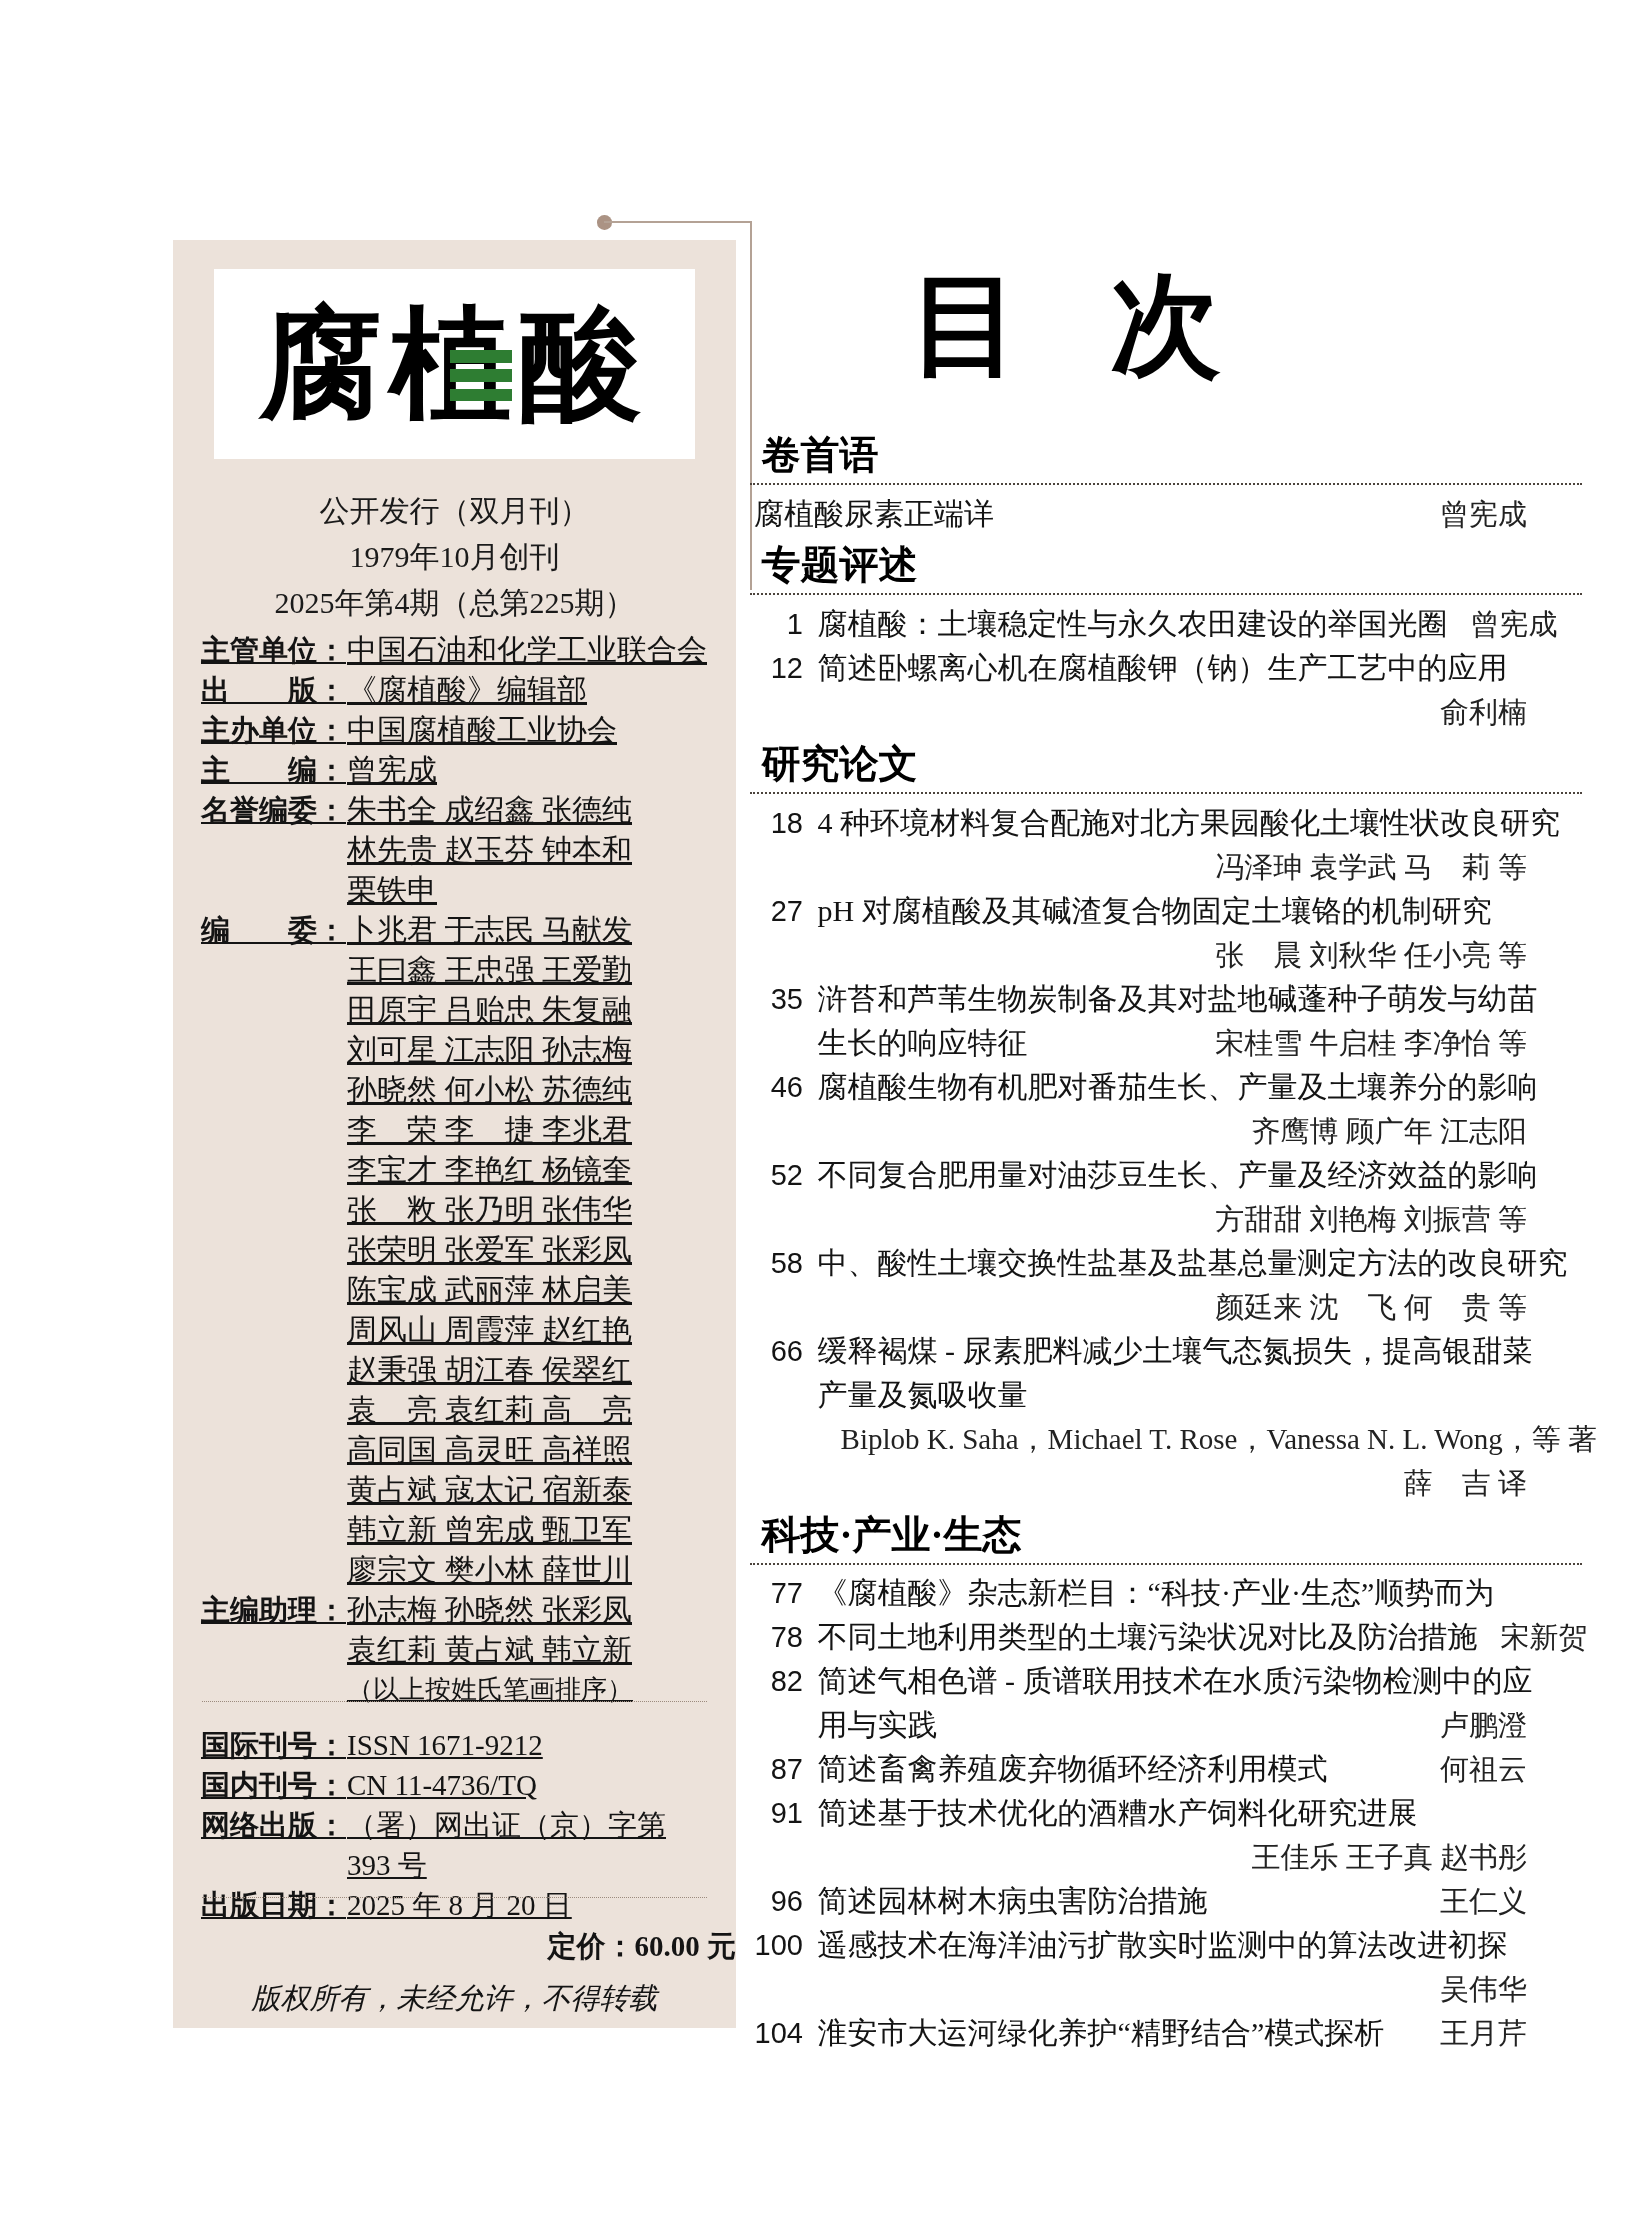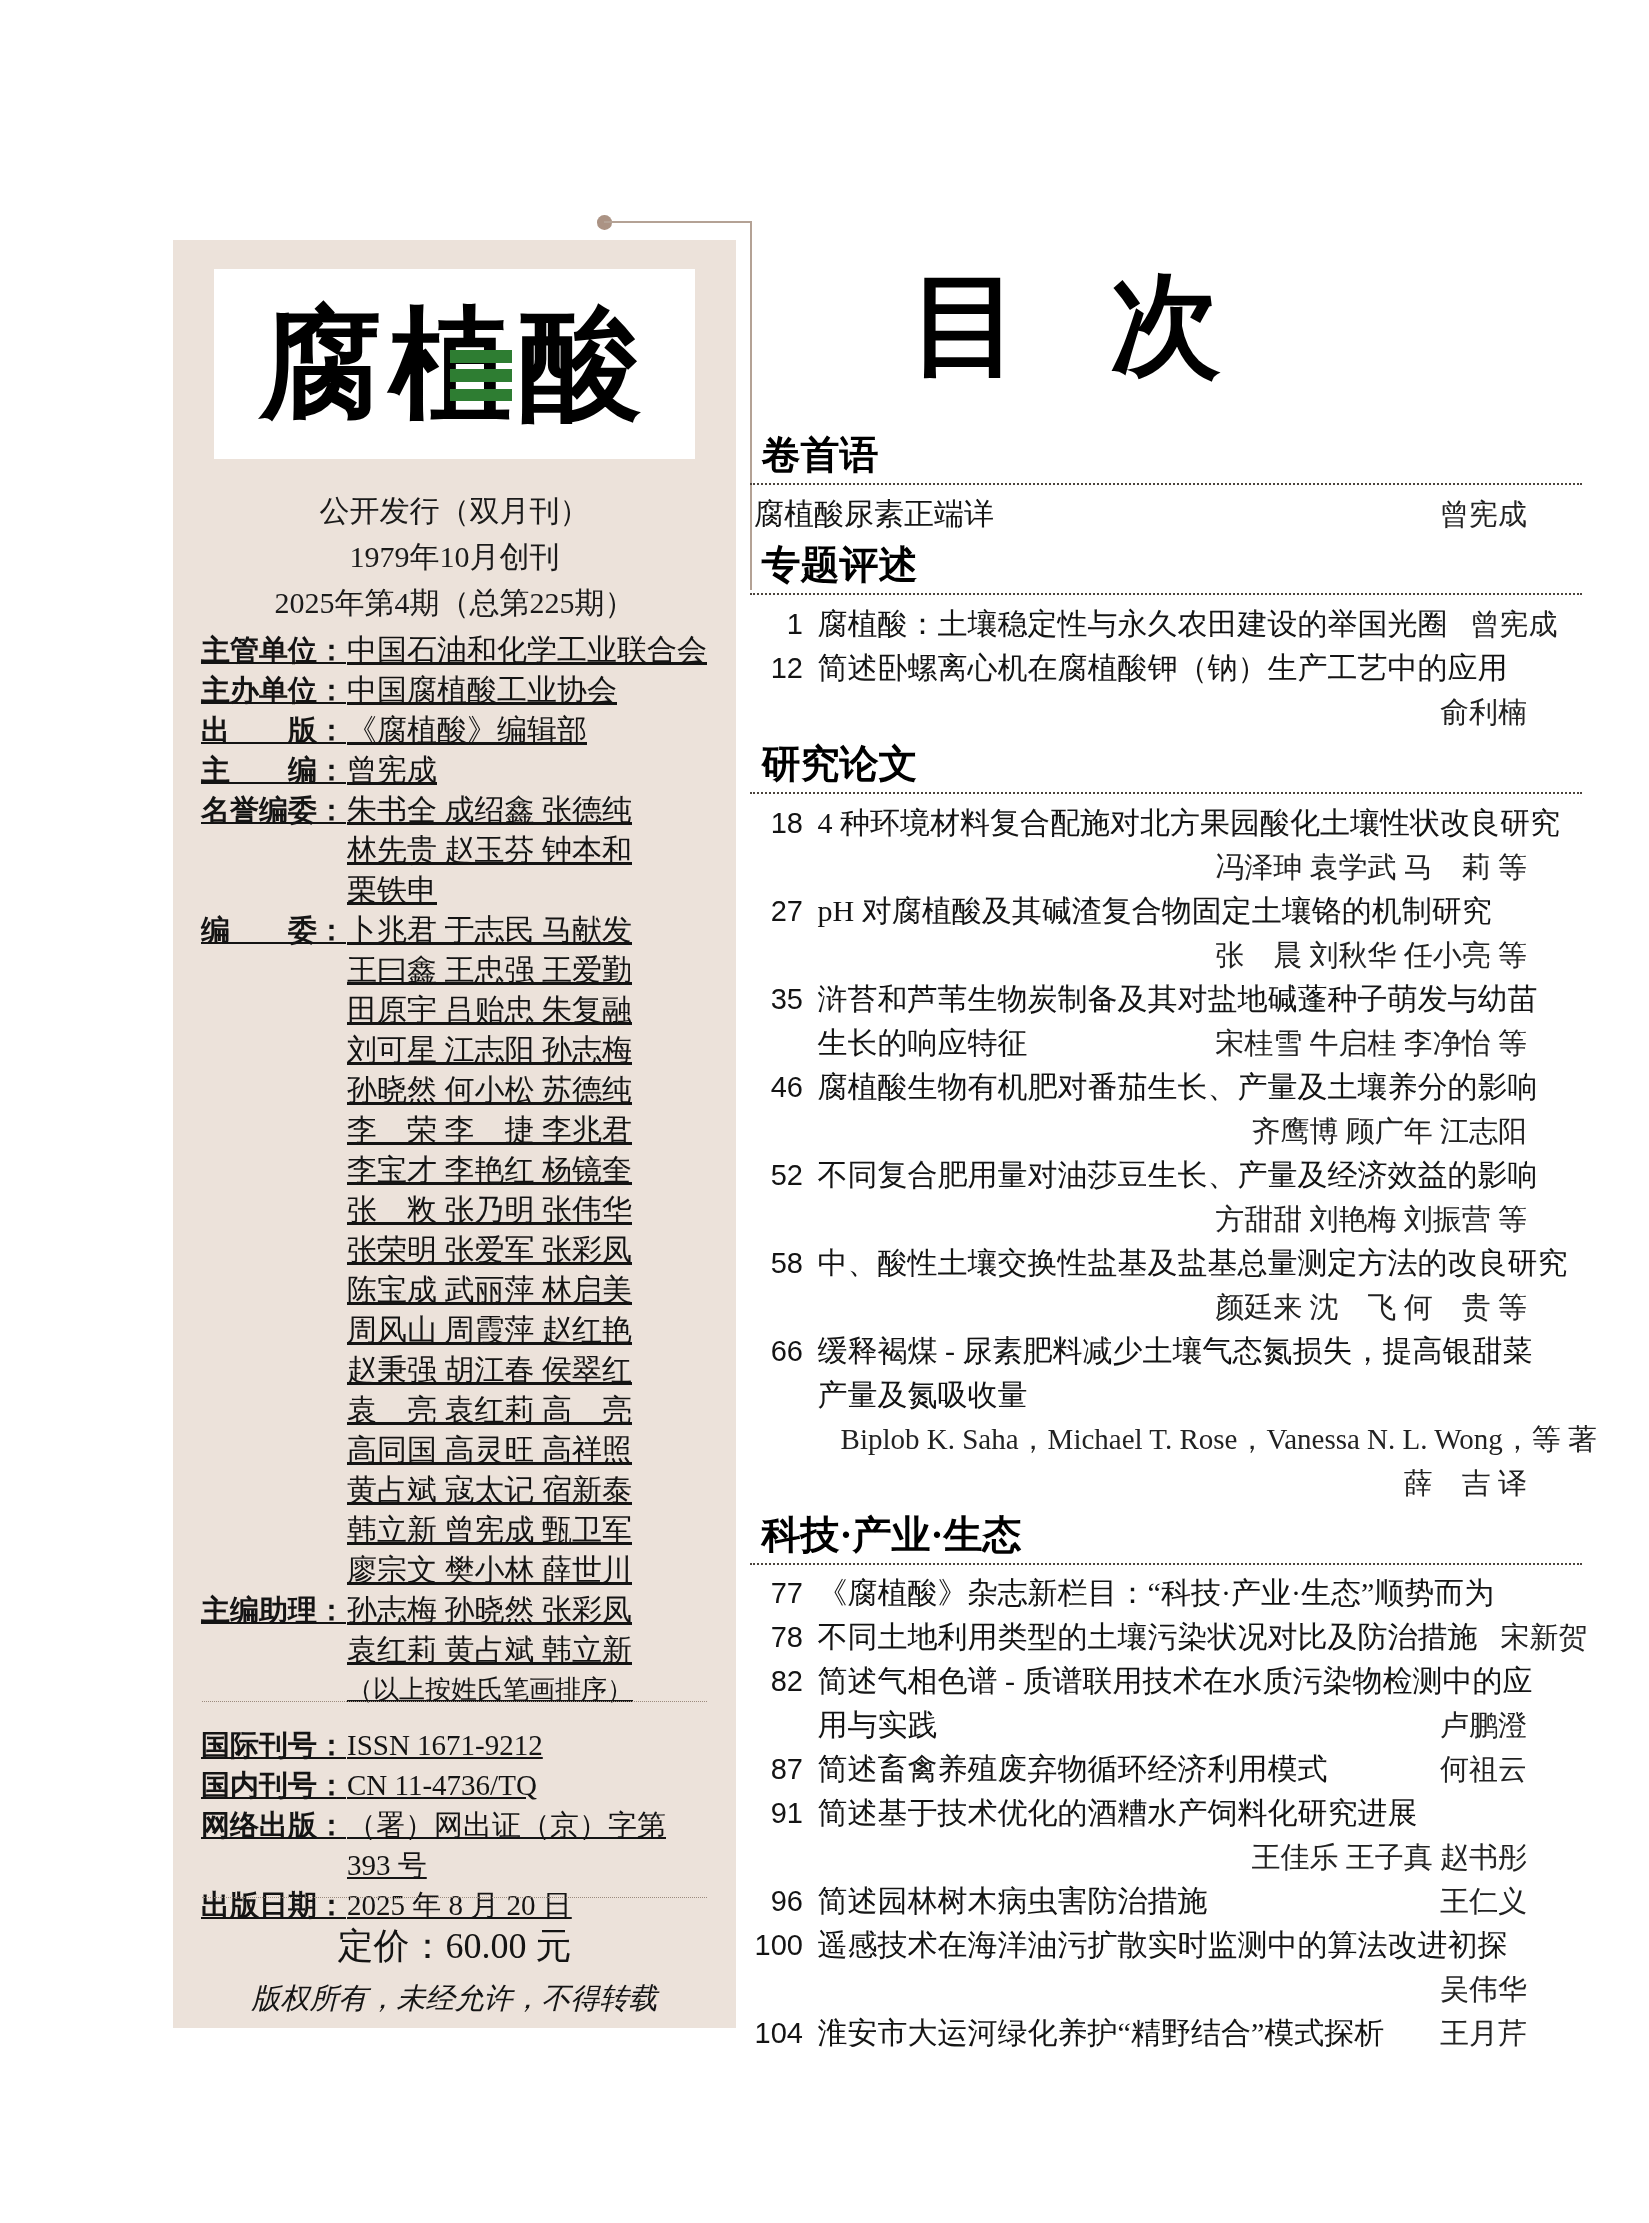--- a/index.html
+++ b/index.html
@@ -26,22 +26,22 @@
   .fields{position:absolute;left:28px;top:390px;width:510px;text-decoration:underline;}
   .field{display:flex;align-items:flex-start;}
   .f-label{flex:none;width:146px;font-family:"Liberation Sans","DejaVu Sans",sans-serif;
     font-weight:bold;font-size:29px;line-height:40px;white-space:nowrap;}
   .f-lines{flex:1;font-size:30px;line-height:40px;}
   .f-note{font-size:26px;}
   .side-sep{position:absolute;left:29px;width:505px;border-top:1.9px dotted #9c8b7e;}
   .sep1{top:1461px;} .sep2{top:1657px;}
   .issn{position:absolute;left:28px;top:1485px;width:510px;}
   .issn .f-lines{font-size:29px;}
-  .price{position:absolute;left:0;top:1687px;width:100%;text-align:center;
-    font-weight:normal;font-size:36px;line-height:39px;}
+  .price{position:absolute;left:0;top:1687px;width:100%;text-align:right;
+    font-weight:bold;font-size:29px;line-height:39px;}
   .copyright{position:absolute;left:0;top:1739px;width:100%;text-align:center;
     font-style:italic;font-size:29px;line-height:39px;}
 
   
   .toc-title{position:absolute;left:910px;top:264px;font-family:"Liberation Sans","DejaVu Sans",sans-serif;
     font-weight:900;font-size:111px;line-height:1.1;letter-spacing:89px;color:#000;white-space:nowrap;}
   .toc{position:absolute;left:750px;top:425px;width:832px;}
   .toc-header{padding-left:11.6px;font-weight:bold;font-size:39px;line-height:49px;color:#000000;margin-top:4.9px;margin-bottom:3.9px;}
   .toc-rule{border-top:2.9px dotted #4c443d;margin-bottom:6.8px;}
   .toc-line{display:flex;align-items:baseline;padding-left:4px;margin-right:55px;font-size:30px;line-height:44px;}
@@ -79,26 +79,26 @@
       <div>1979年10月创刊</div>
       <div>2025年第4期（总第225期）</div>
     </div>
 
     <div class="fields">
       <div class="field">
         <span class="f-label">主管单位：</span>
         <span class="f-lines"><span>中国石油和化学工业联合会</span></span>
       </div>
       <div class="field">
+        <span class="f-label">出　　版：</span>
+        <span class="f-lines"><span>《腐植酸》编辑部</span></span>
+      </div>
+      <div class="field">
         <span class="f-label">主办单位：</span>
         <span class="f-lines"><span>中国腐植酸工业协会</span></span>
-      </div>
-      <div class="field">
-        <span class="f-label">出　　版：</span>
-        <span class="f-lines"><span>《腐植酸》编辑部</span></span>
       </div>
       <div class="field">
         <span class="f-label">主　　编：</span>
         <span class="f-lines"><span>曾宪成</span></span>
       </div>
       <div class="field">
         <span class="f-label">名誉编委：</span>
         <span class="f-lines">
           <div>朱书全 成绍鑫 张德纯</div>
           <div>林先贵 赵玉芬 钟本和</div>

